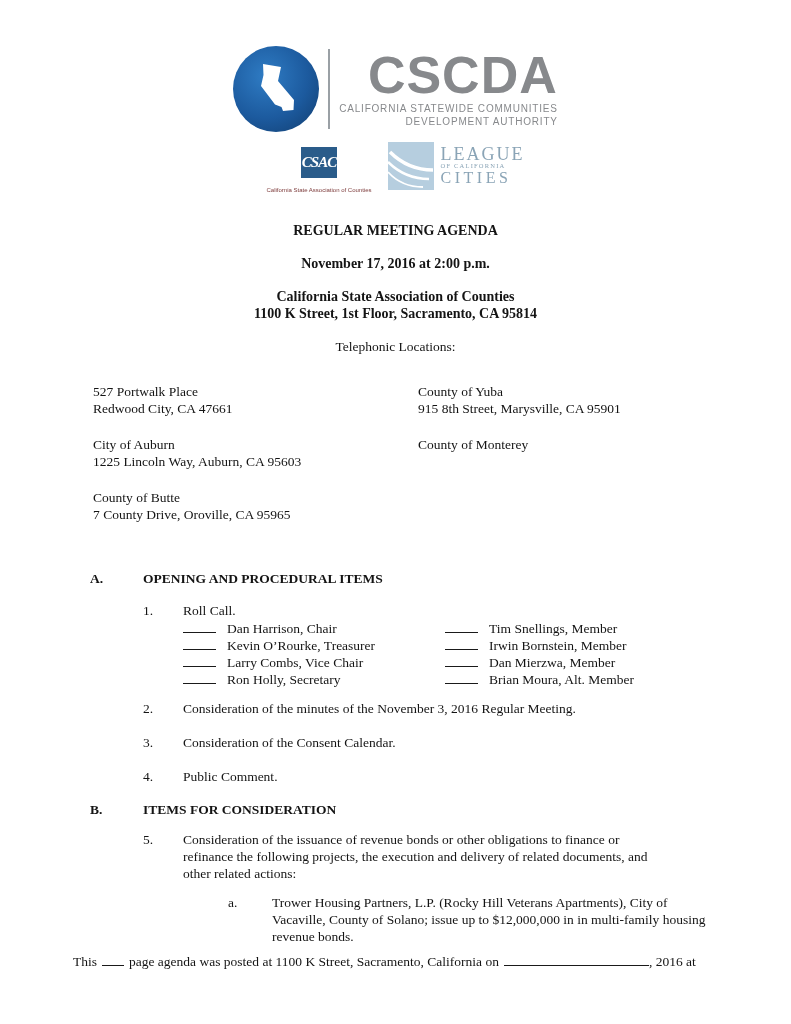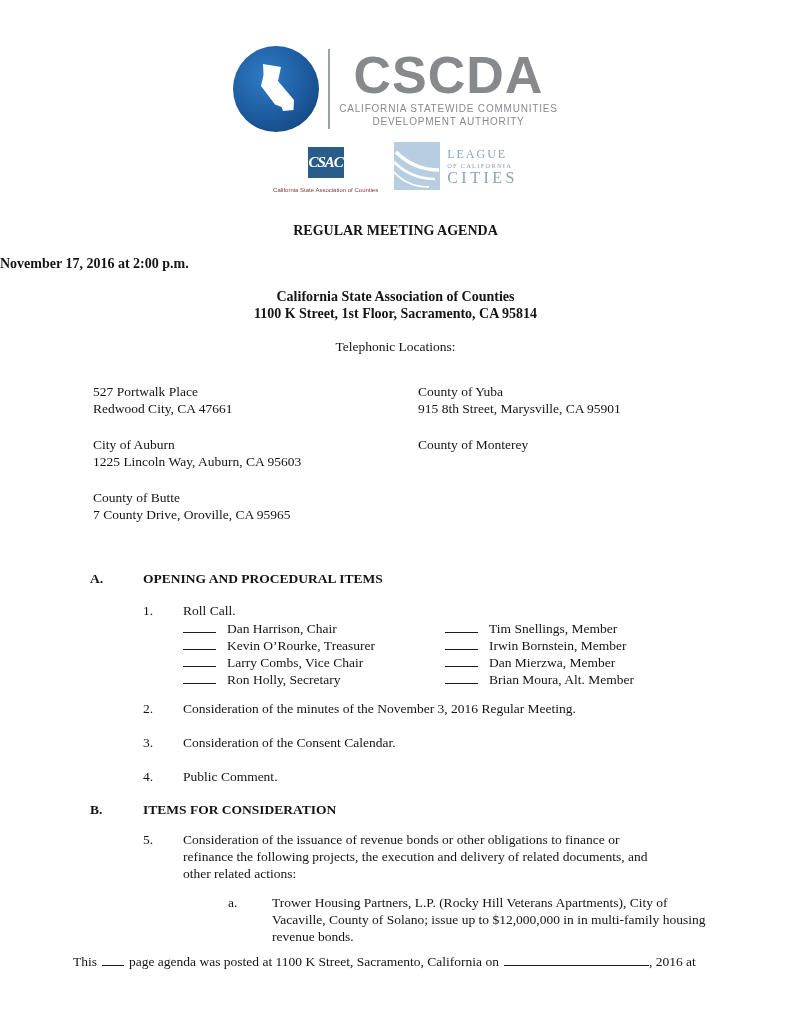--- a/index.html
+++ b/index.html
@@ -11,44 +11,44 @@
   }
   
   .logo-row { display:flex; justify-content:center; align-items:center; padding-top:46px; }
   .logo-circle {
     width:86px; height:86px; border-radius:50%;
     background:radial-gradient(circle at 38% 35%, #2f7cc4 0%, #1c5a9e 55%, #113c6d 100%);
     display:flex; align-items:center; justify-content:center; flex-shrink:0;
   }
   .logo-circle svg { display:block; }
   .logo-divider { width:2px; height:80px; background:#9aa0a5; margin:0 9px; }
-  .logo-text { font-family:"Liberation Sans", sans-serif; color:#87898c; text-align:center; }
+  .logo-text { font-family:"Liberation Sans", sans-serif; color:#87898c; text-align:right; }
   .logo-acronym { font-size:52px; font-weight:bold; line-height:48px; letter-spacing:1px; }
   .logo-sub { font-size:10px; letter-spacing:0.8px; line-height:13px; }
   .logo-sub.first { margin-top:3px; }
 
   .sublogo-row { display:flex; justify-content:center; align-items:flex-start; gap:16px; margin-top:10px; height:54px; }
   .csac-block { text-align:center; margin-top:4px; }
   .csac-box { width:38px; height:33px; margin:0 auto; background:#2a5c8a; padding:0; box-sizing:border-box; }
   .csac-box-inner { width:100%; height:100%; border:1px solid #ffffff; box-sizing:border-box;
     display:flex; align-items:center; justify-content:center; }
   .csac-script { color:#ffffff; font-family:"Liberation Serif", serif; font-style:italic;
     font-weight:bold; font-size:15px; letter-spacing:-1px; }
   .csac-caption { margin-top:3px; font-size:6px; color:#7d3b3b;
     font-family:"Liberation Sans", sans-serif; white-space:nowrap; }
   .league-block { display:flex; align-items:center; gap:7px; }
   .league-square { width:46px; height:48px; background:#b6cedf; overflow:hidden; flex-shrink:0; }
   .league-text { font-family:"Liberation Serif", serif; color:#8aa4b6; }
-  .league-line1 { font-size:12px; letter-spacing:2px; line-height:15px; }
+  .league-line1 { font-size:18px; letter-spacing:2px; line-height:15px;text-align:right; }
   .league-line2 { font-size:6.5px; letter-spacing:1.2px; line-height:8px; }
   .league-line3 { font-size:16px; letter-spacing:3.5px; line-height:16px; }
 
   
   .title    { text-align:center; font-weight:bold; margin-top:26px; font-size:14px; }
-  .datetime { text-align:left; font-weight:bold; margin-top:16px; font-size:14px; }
+  .datetime { text-align:center; font-weight:bold; margin-top:16px; font-size:14px; }
   .venue    { text-align:center; font-weight:bold; margin-top:16px; font-size:14px; line-height:17px; }
   .telephonic { text-align:center; margin-top:16px; }
 
   
   .locations { display:flex; margin:28px 0 0 93px; }
   .loc-col-left  { width:325px; }
   .loc { margin-bottom:19px; }
 
   
   .section-row { display:flex; margin-left:90px; font-weight:bold; }

